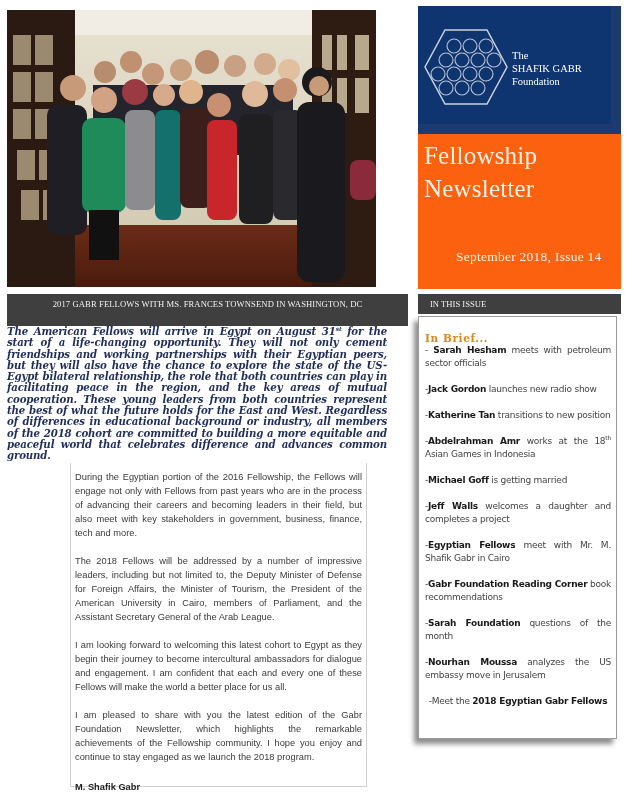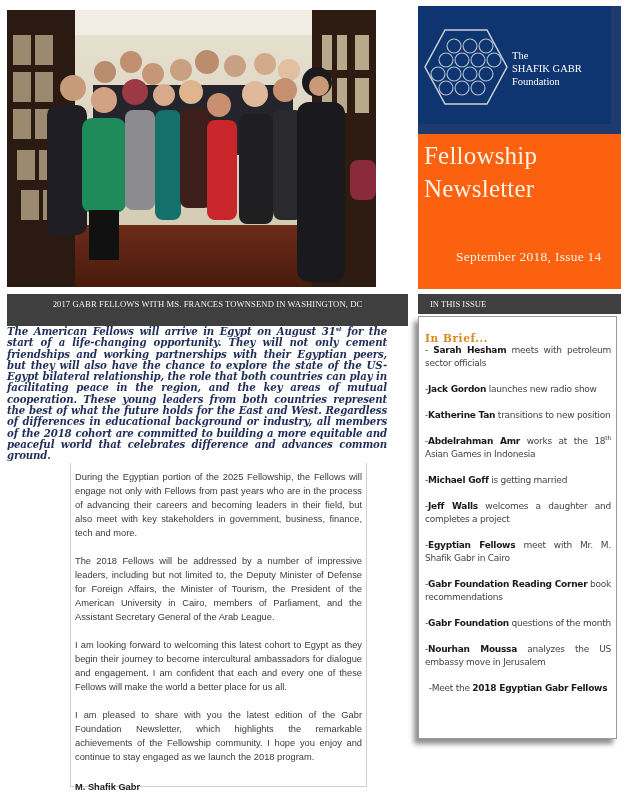--- a/index.html
+++ b/index.html
@@ -161,21 +161,21 @@
       <circle cx="310" cy="72" r="15" fill="#1a1a1e"></circle>
       <circle cx="312" cy="76" r="10" fill="#c89a78"></circle>
     </g>
   </svg>
 </div>
 <div class="caption-bar">2017 GABR FELLOWS WITH MS. FRANCES TOWNSEND IN WASHINGTON, DC</div>
 
 <div class="intro"><span>The American Fellows will arrive in Egypt on August 31</span><sup>st</sup><span> for the start of a life-changing opportunity. They will not only cement friendships and working partnerships with their Egyptian peers, but they will also have the chance to explore the state of the US-Egypt bilateral relationship, the role that both countries can play in facilitating peace in the region, and the key areas of mutual cooperation. These young leaders from both countries represent the best of what the future holds for the East and West. Regardless of differences in educational background or industry, all members of the 2018 cohort are committed to building a more equitable and peaceful world that celebrates difference and advances common ground.</span></div>
 
 <div class="letter">
-  <p>During the Egyptian portion of the 2025 Fellowship, the Fellows will engage not only with Fellows from past years who are in the process of advancing their careers and becoming leaders in their field, but also meet with key stakeholders in government, business, finance, tech and more.</p>
+  <p>During the Egyptian portion of the 2016 Fellowship, the Fellows will engage not only with Fellows from past years who are in the process of advancing their careers and becoming leaders in their field, but also meet with key stakeholders in government, business, finance, tech and more.</p>
   <p>The 2018 Fellows will be addressed by a number of impressive leaders, including but not limited to, the Deputy Minister of Defense for Foreign Affairs, the Minister of Tourism, the President of the American University in Cairo, members of Parliament, and the Assistant Secretary General of the Arab League.</p>
   <p>I am looking forward to welcoming this latest cohort to Egypt as they begin their journey to become intercultural ambassadors for dialogue and engagement. I am confident that each and every one of these Fellows will make the world a better place for us all.</p>
   <p>I am pleased to share with you the latest edition of the Gabr Foundation Newsletter, which highlights the remarkable achievements of the Fellowship community. I hope you enjoy and continue to stay engaged as we launch the 2018 program.</p>
   <p class="sig">M. Shafik Gabr</p>
 </div>
 
 <div class="mast-blue">
   <div class="mast-blue-inner"></div>
   <svg class="logo-hex" width="84" height="78" viewBox="0 0 84 78">
     <polygon points="21,2 63,2 83,39 63,76 21,76 1,39" fill="none" stroke="#c9d0dc" stroke-width="1.5"></polygon>
@@ -214,16 +214,16 @@
 <div class="side-box">
   <div class="brief-title">In Brief...</div>
   <div class="brief-item first"><span> - </span><b>Sarah Hesham</b><span> meets with petroleum sector officials</span></div>
   <div class="brief-item"><span>-</span><b>Jack Gordon</b><span> launches new radio show</span></div>
   <div class="brief-item"><span>-</span><b>Katherine Tan</b><span> transitions to new position</span></div>
   <div class="brief-item"><span>-</span><b>Abdelrahman Amr</b><span> works at the 18</span><sup>th</sup><span> Asian Games in Indonesia</span></div>
   <div class="brief-item"><span>-</span><b>Michael Goff</b><span> is getting married</span></div>
   <div class="brief-item"><span>-</span><b>Jeff Walls</b><span> welcomes a daughter and completes a project</span></div>
   <div class="brief-item"><span>-</span><b>Egyptian Fellows</b><span> meet with Mr. M. Shafik Gabr in Cairo</span></div>
   <div class="brief-item"><span>-</span><b>Gabr Foundation Reading Corner</b><span> book recommendations</span></div>
-  <div class="brief-item"><span>-</span><b>Gabr Foundation</b><span> questions of the month</span></div>
+  <div class="brief-item"><span>-</span><b>Sarah Foundation</b><span> questions of the month</span></div>
   <div class="brief-item"><span>-</span><b>Nourhan Moussa</b><span> analyzes the US embassy move in Jerusalem</span></div>
   <div class="brief-item center"><span>-Meet the </span><b>2018 Egyptian Gabr Fellows</b><span></span></div>
 </div>
 
 </body></html>

